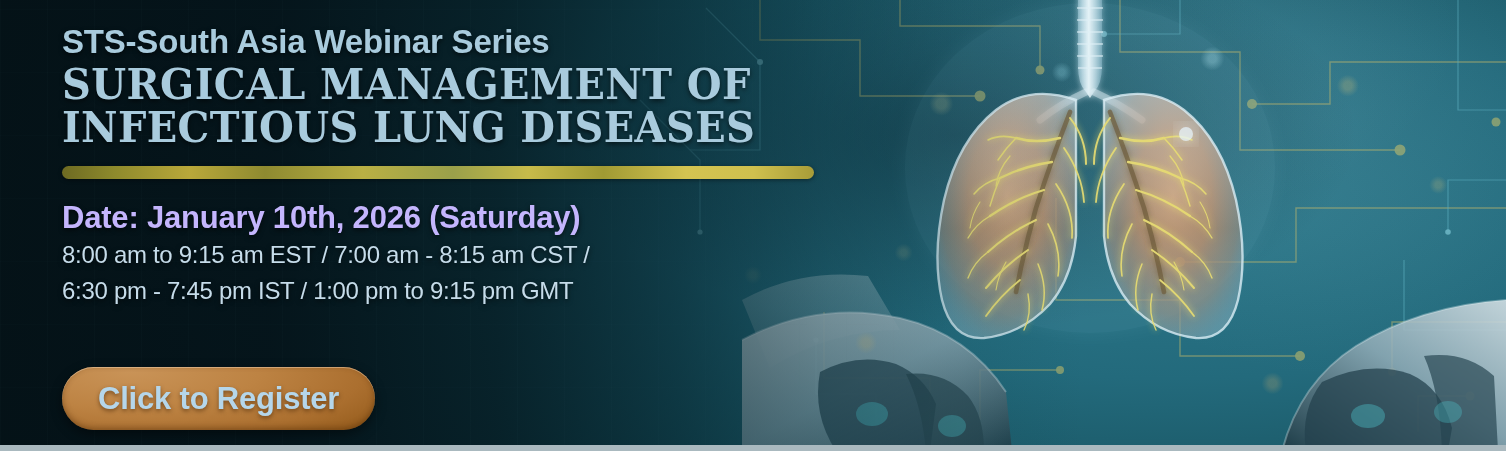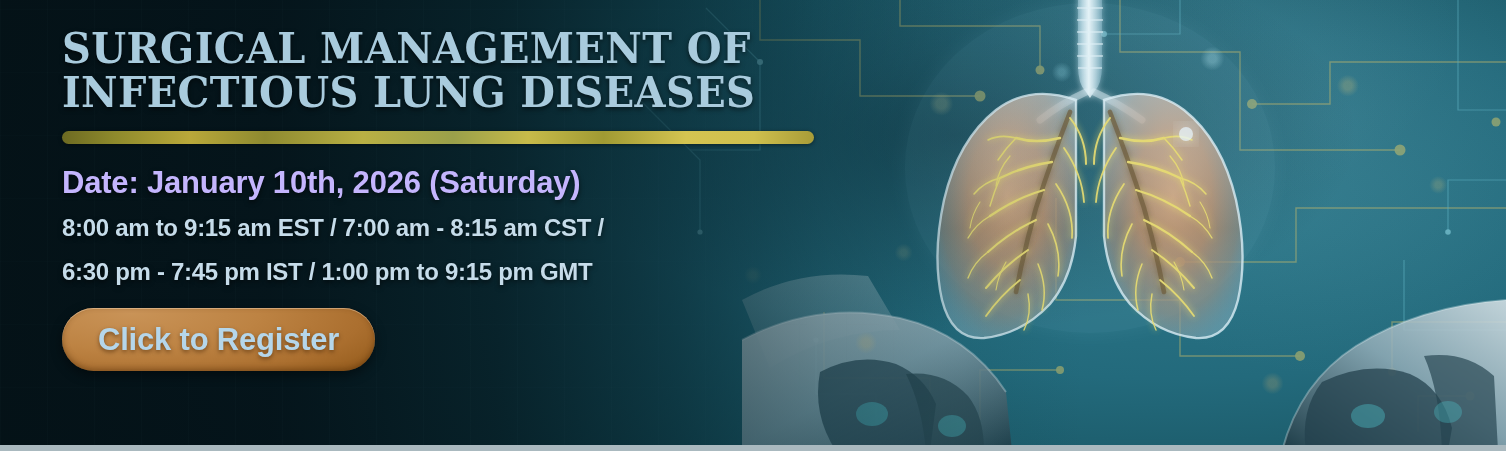--- a/index.html
+++ b/index.html
@@ -157,23 +157,23 @@
     font-size: 31px;
     font-weight: 700;
     letter-spacing: -0.2px;
     color: #c4b5fd;
     line-height: 1.1;
     text-shadow: 0 2px 5px rgba(0,0,0,0.62);
     white-space: nowrap;
   }
 
   .time-line {
-    margin-top: 12px;
+    margin-top: 4px;
     font-size: 24px;
-    font-weight: 700;
+    font-weight: 400;
     letter-spacing: -0.3px;
     color: #c6dcea;
     line-height: 1.33;
     text-shadow: 0 2px 5px rgba(0,0,0,0.62);
     white-space: nowrap;
   }
 
   .cta-wrap { margin-top: 20px; }
 
   .cta-button {
@@ -189,20 +189,21 @@
     font-weight: 700;
     letter-spacing: -0.2px;
     color: #b5d6ea;
     text-shadow: 0 2px 4px rgba(60,30,0,0.55);
     background:
       radial-gradient(120% 170% at 22% 8%, #c99357 0%, #bd8343 34%, #ab6f2f 62%, #8e5616 88%, #7d4a0f 100%);
     box-shadow:
       inset 0 1px 0 rgba(255,225,190,0.45),
       inset 0 -2px 6px rgba(70,35,0,0.45),
       0 4px 12px rgba(0,0,0,0.45);
+    margin-top: 40px;
   }
 
   
   .bottom-edge {
     position: absolute;
     left: 0; right: 0; bottom: 0;
     height: 6px;
     background: #aab9bf;
     pointer-events: none;
   }
@@ -418,20 +419,21 @@
       </g>
     </svg>
   </div>
 
   <div class="bg-layer bg-bokeh"></div>
   <div class="bg-layer bg-leftfade"></div>
   <div class="bg-layer bg-texture"></div>
 
   <div class="content">
 
+    <div class="eyebrow">STS-South Asia Webinar Series</div>
 
     <div class="headline">
       <span class="headline-line">SURGICAL MANAGEMENT OF</span>
       <span class="headline-line">INFECTIOUS LUNG DISEASES</span>
     </div>
 
     <div class="gold-rule"></div>
 
     <div class="date-line">Date: January 10th, 2026 (Saturday)</div>
 

